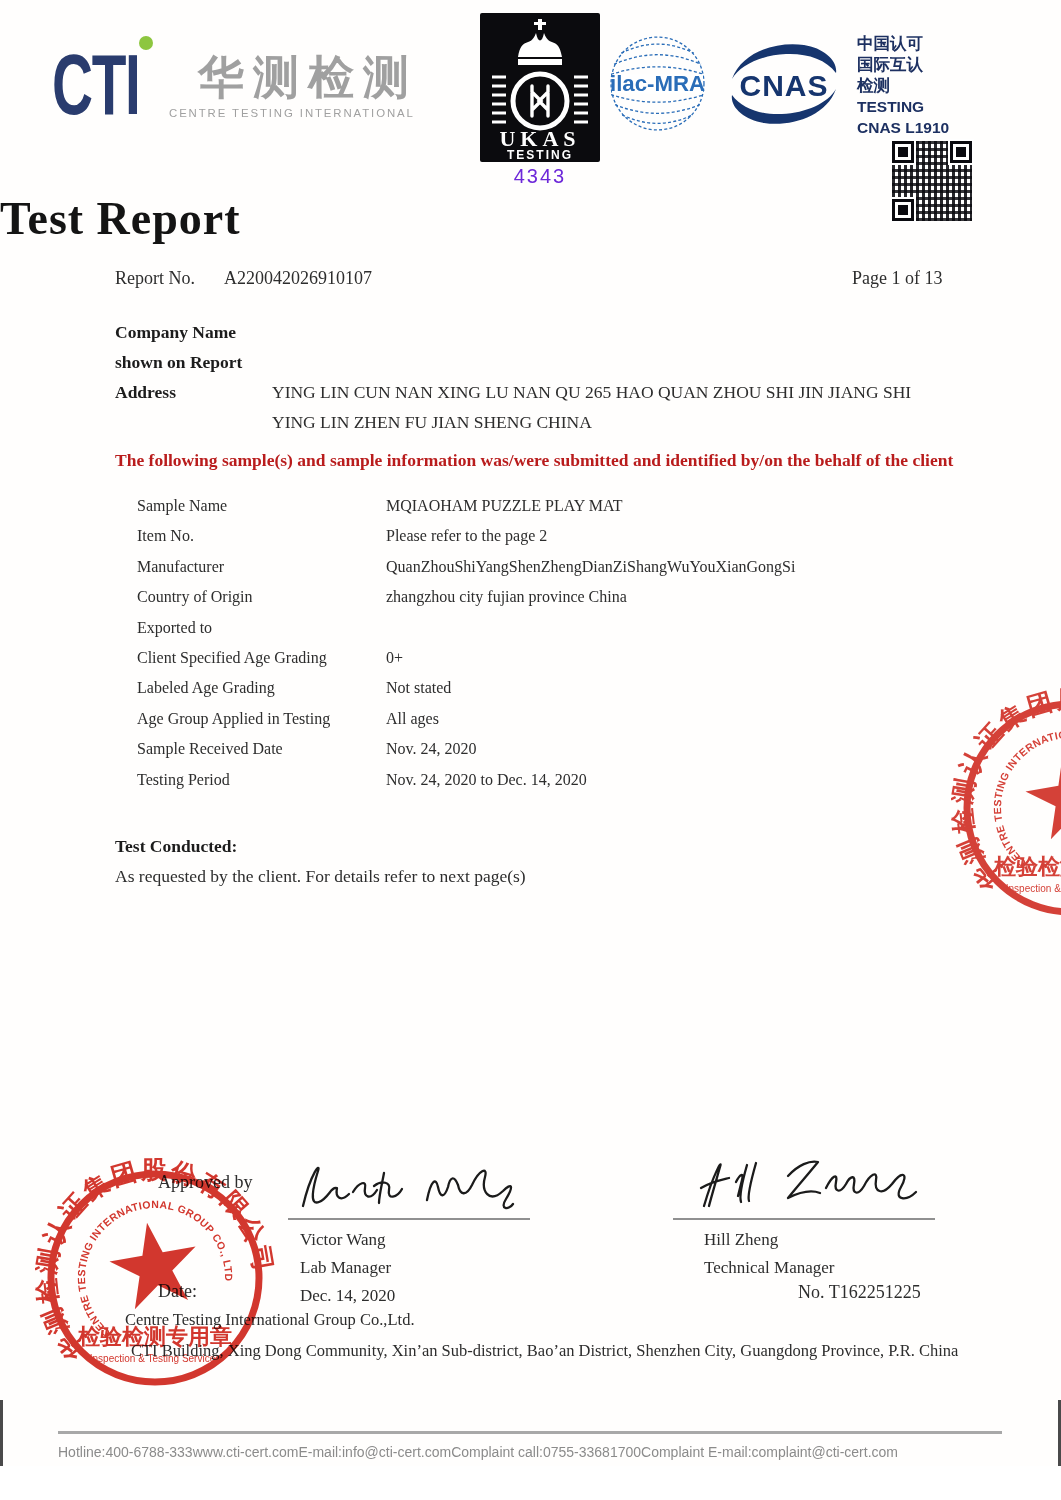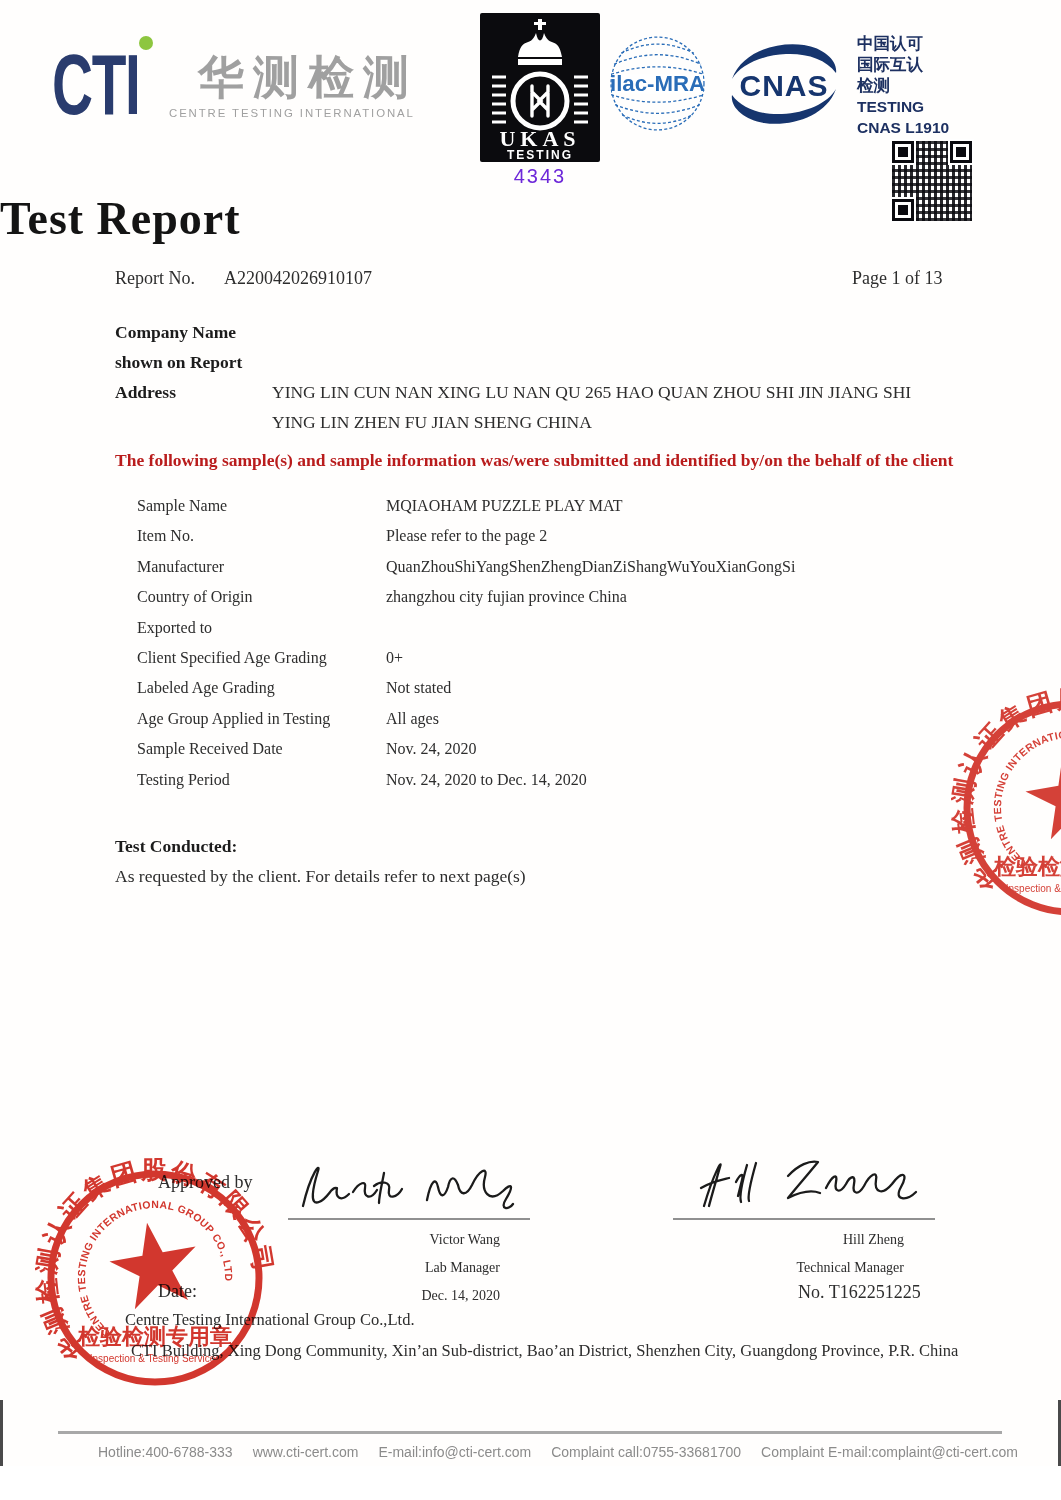--- a/index.html
+++ b/index.html
@@ -44,28 +44,28 @@
   .row{display:flex;height:30.4px;align-items:flex-start;}
   .row .rl{width:249px;flex:none;}
   .row .rv{flex:1;}
 
   .tc-head{left:115px;top:836px;font-size:17.5px;font-weight:bold;color:#1c1c1c;}
   .tc-body{left:115px;top:866px;font-size:17.5px;}
 
   .appr-label{left:158px;top:1172px;font-size:18px;}
   .date-label{left:158px;top:1281px;font-size:18px;}
   .sig-line{height:2px;background:#909090;}
-  .sig-col{text-align:right;font-size:14px;line-height:28px;}
+  .sig-col{text-align:left;font-size:17px;line-height:28px;}
 
   .cof1{left:125px;top:1310px;font-size:16.5px;}
   .cof2{left:131px;top:1341px;font-size:16.5px;white-space:nowrap;}
 
   .foot-sep{left:58px;top:1431px;width:944px;height:3px;background:#a8a8a8;}
-  .footer{left:58px;top:1444px;width:960px;display:flex;gap:20px;font-family:"Liberation Sans",sans-serif;
-          font-size:14px;color:#8b8b8b;white-space:nowrap;justify-content:flex-end;}
+  .footer{left:58px;top:1444px;width:960px;display:flex;font-family:"Liberation Sans",sans-serif;
+          font-size:14px;color:#8b8b8b;white-space:nowrap;}
   .bottom-bar{left:0;top:1491px;width:1061px;height:9px;background:#2f2f2f;}
   .edge{width:3px;height:100px;background:#4a4a4a;top:1400px;}
 
   .stamp{mix-blend-mode:multiply;}
 </style>
 </head>
 <body>
 
 <div class="page">
 

